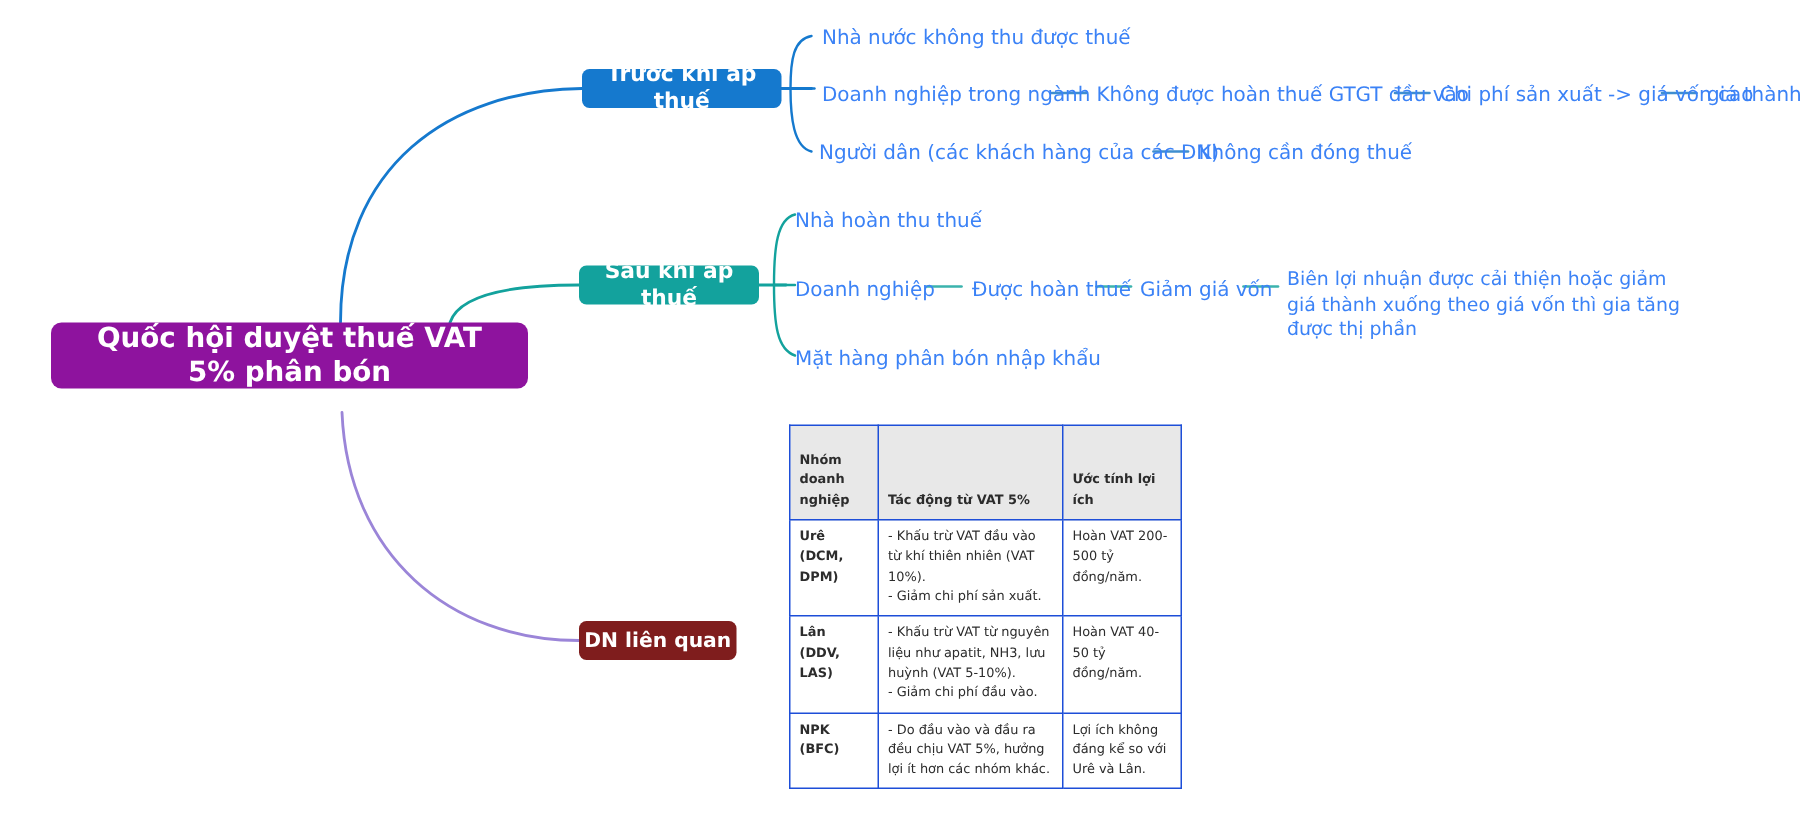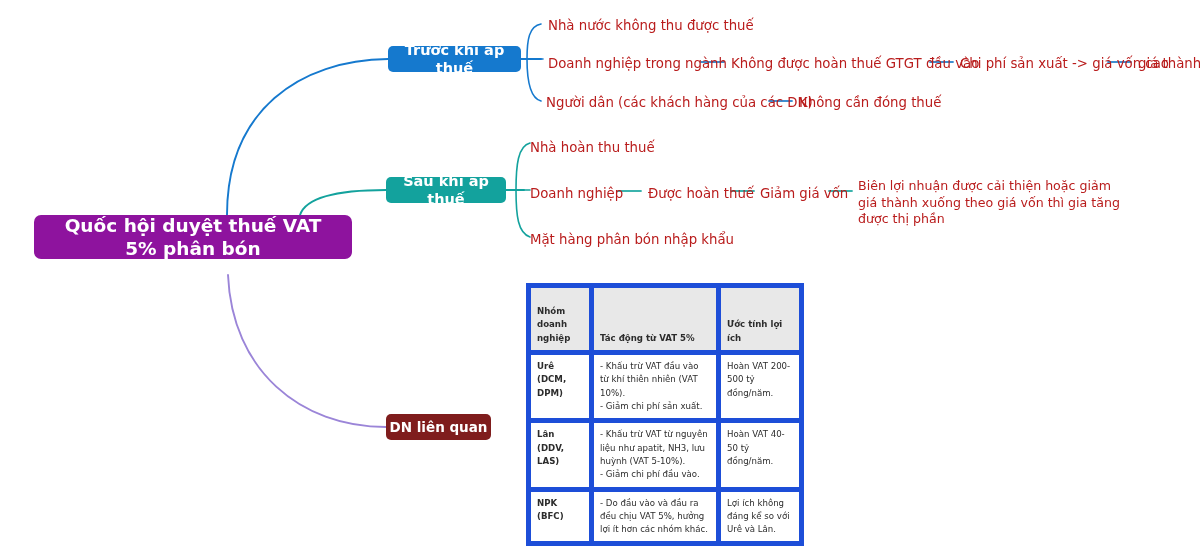--- a/index.html
+++ b/index.html
@@ -80,21 +80,21 @@
     background: #7f1d1d;
     border-radius: 5px;
     font-size: 13.5px;
     font-weight: bold;
   }
 
   
   .leaf {
     position: absolute;
     font-size: 13.3px;
-    color: #b91c1c;
+    color: #3b82f6;
     white-space: nowrap;
     line-height: 1.3;
   }
   .leaf.wrap {
     white-space: normal;
     width: 270px;
     font-size: 12.6px;
     line-height: 1.32;
   }
 
@@ -107,21 +107,21 @@
   }
   table.impact {
     border-collapse: collapse;
     width: 228px;
     font-size: 8.6px;
     color: #2c2c2c;
     table-layout: fixed;
   }
   table.impact th,
   table.impact td {
-    border: 5px solid #1d4ed8;
+    border: 1px solid #1d4ed8;
     padding: 5px 6px;
     vertical-align: bottom;
     line-height: 1.55;
   }
   table.impact thead th {
     background: #e8e8e8;
     font-weight: bold;
     text-align: left;
     vertical-align: bottom;
     height: 52px;

